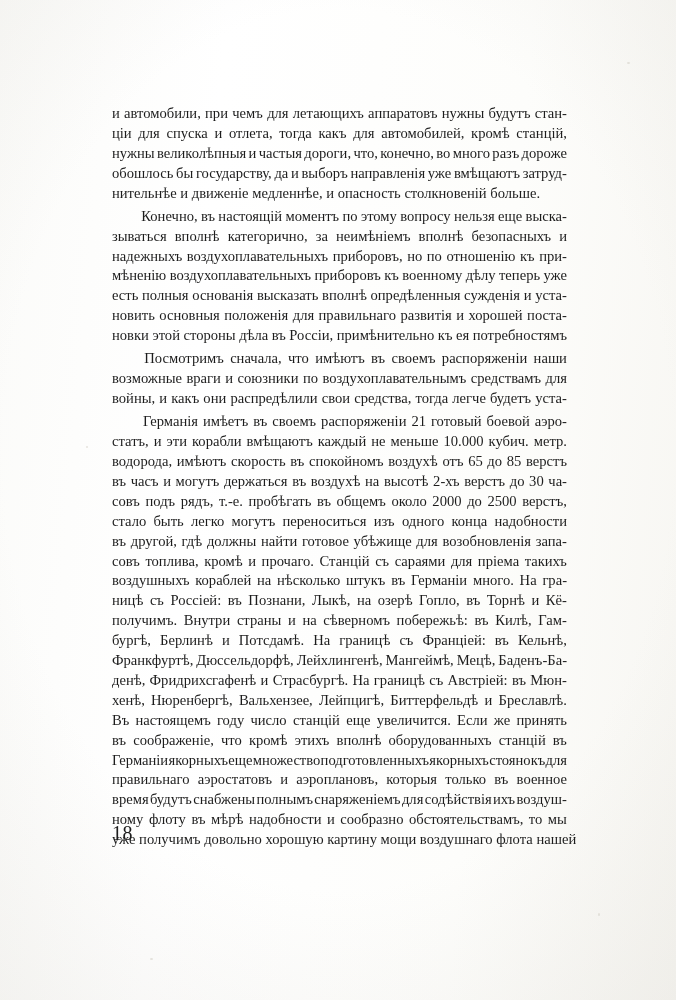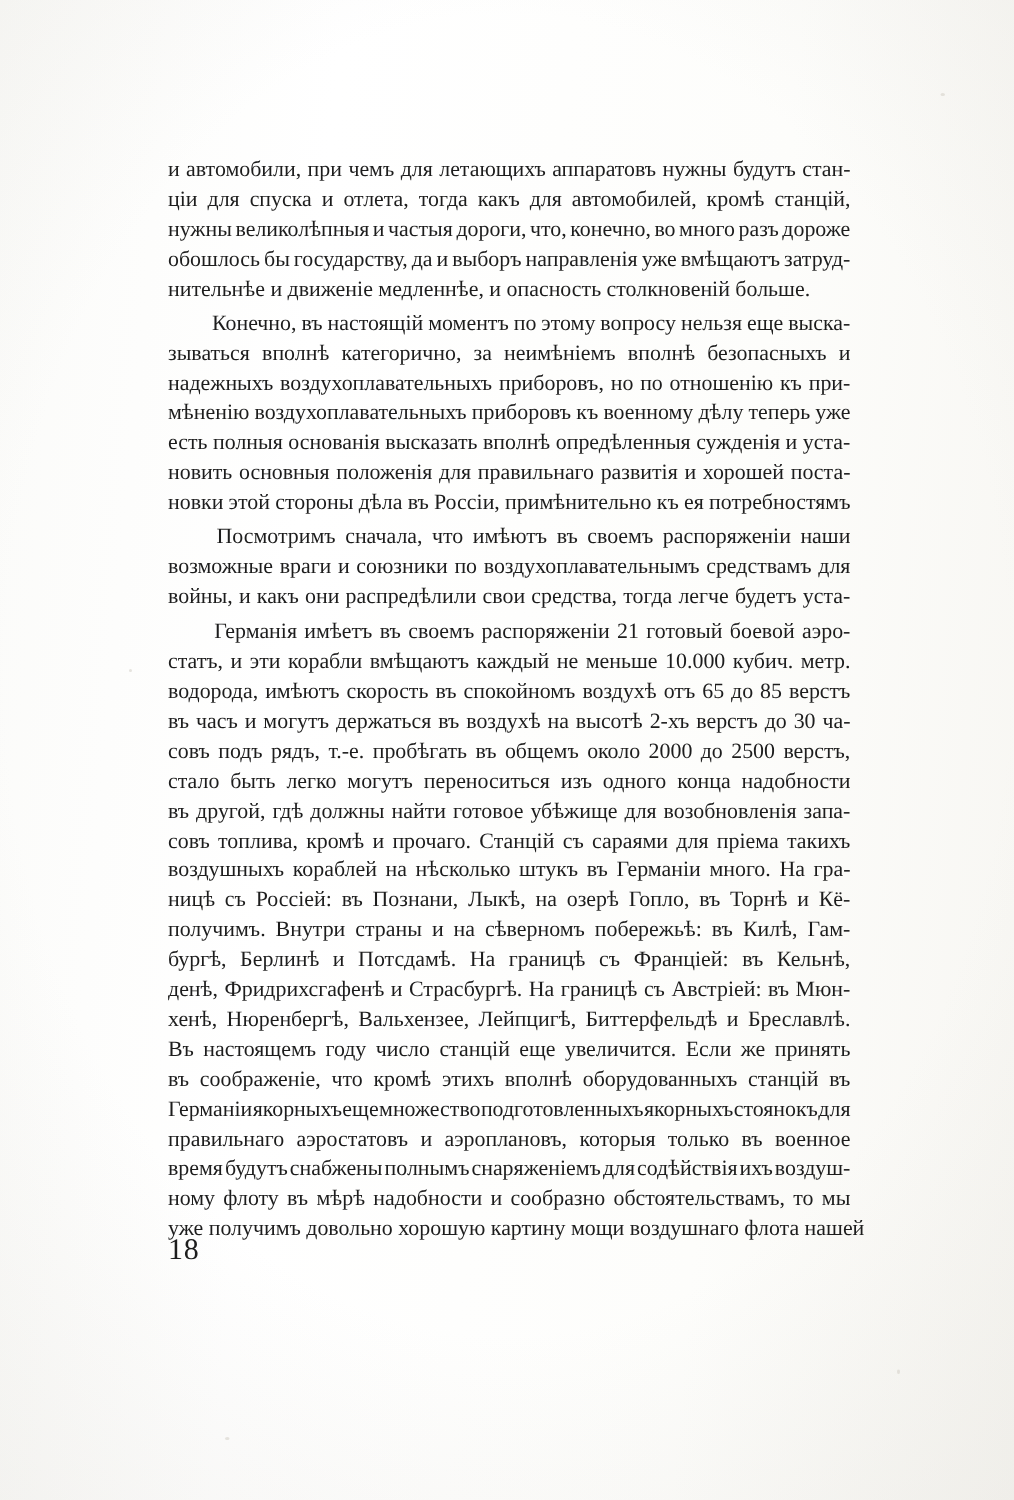--- a/index.html
+++ b/index.html
@@ -407,20 +407,28 @@
           <span>бургѣ,</span>
           <span>Берлинѣ</span>
           <span>и</span>
           <span>Потсдамѣ.</span>
           <span>На</span>
           <span>границѣ</span>
           <span>съ</span>
           <span>Франціей:</span>
           <span>въ</span>
           <span>Кельнѣ,</span>
+        </span>
+        <span class="ln j">
+          <span>Франкфуртѣ,</span>
+          <span>Дюссельдорфѣ,</span>
+          <span>Лейхлингенѣ,</span>
+          <span>Мангеймѣ,</span>
+          <span>Мецѣ,</span>
+          <span>Баденъ-Ба-</span>
         </span>
         <span class="ln j">
           <span>денѣ,</span>
           <span>Фридрихсгафенѣ</span>
           <span>и</span>
           <span>Страсбургѣ.</span>
           <span>На</span>
           <span>границѣ</span>
           <span>съ</span>
           <span>Австріей:</span>

